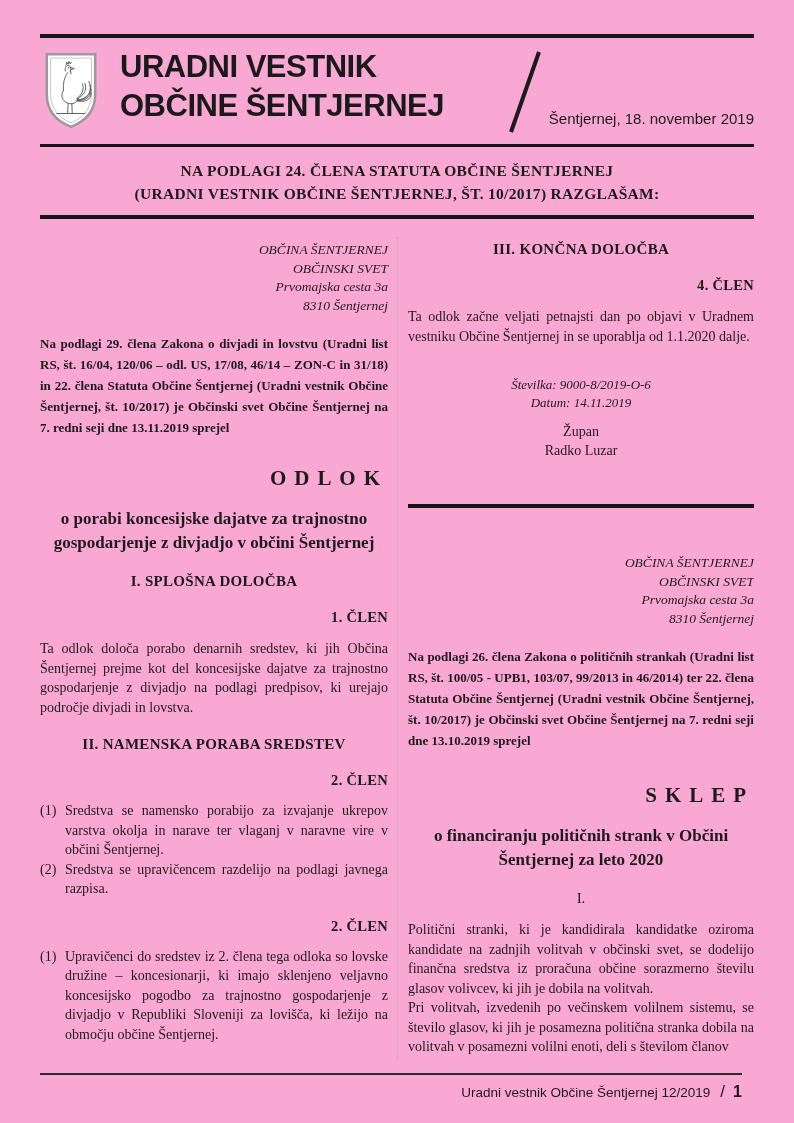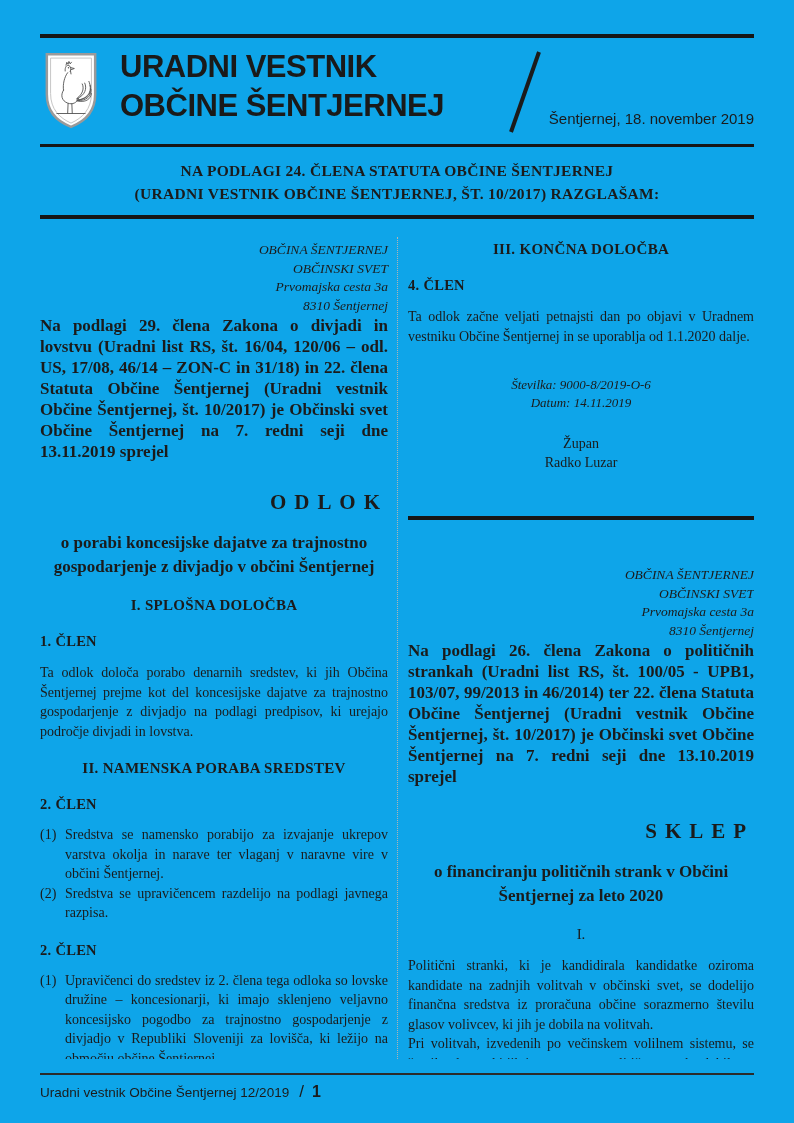--- a/index.html
+++ b/index.html
@@ -1,19 +1,19 @@
 <!DOCTYPE html>
 <html lang="sl"><head>
 <meta charset="utf-8">
 <style>
   * { margin:0; padding:0; box-sizing:border-box; }
   html,body { background:#ffffff; }
   .page {
     width:794px; height:1123px; position:relative;
-    background:#0ea5e9; color:#1b1b1b; margin:0 auto;
+    background:#f9a8d4; color:#1b1b1b; margin:0 auto;
     font-family:"Liberation Serif","DejaVu Serif",serif;
     overflow:hidden;
   }
   .inner { padding:0 40px; }
 
   
   .rule-a { margin-top:34px; height:4px; background:#161616; }
   .rule-b { height:3px; background:#161616; }
   .rule-c { height:4px; background:#161616; }
 
@@ -38,41 +38,41 @@
 
   
   .columns { position:relative; margin-top:18px; height:822px; overflow:hidden; }
   .columns::before { content:""; position:absolute; left:357px; top:0; bottom:0;
     border-left:1px dotted #b3b3b3; }
   .col-left  { position:absolute; left:0;   top:0; width:348px; }
   .col-right { position:absolute; left:368px; top:0; width:346px; }
 
   
   .sender { text-align:right; font-style:italic; font-size:13.5px; line-height:18.5px; margin-top:4px; }
-  .preamble { font-weight:bold; font-size:17px; line-height:21px;
+  .preamble { margin-top:18px; font-weight:bold; font-size:13px; line-height:21px;
     text-align:justify; }
   .doc-type { margin-top:28px; text-align:right; font-weight:bold; font-size:21px;
     letter-spacing:0.38em; text-indent:0.38em; }
   .doc-title { margin-top:16px; text-align:center; font-weight:bold; font-size:17px; line-height:23.5px; }
   .chapter { margin-top:19px; text-align:center; font-weight:bold; font-size:15px; letter-spacing:0.3px; }
-  .article { margin-top:19px; text-align:left; font-weight:bold; font-size:14.5px; letter-spacing:0.3px; }
+  .article { margin-top:19px; text-align:right; font-weight:bold; font-size:14.5px; letter-spacing:0.3px; }
   .para { margin-top:13px; font-size:14px; line-height:19.5px; text-align:justify; }
   .para + .para { margin-top:0; }
   .list { margin-top:12px; }
   .item { position:relative; padding-left:25px; font-size:14px; line-height:19.5px; text-align:justify; }
   .item .marker { position:absolute; left:0; top:0; }
   .refblock { margin-top:30px; text-align:center; font-style:italic; font-size:13px; line-height:18px; }
-  .signature { margin-top:22px; text-align:center; font-size:14px; line-height:19px; }
+  .signature { margin-top:10px; text-align:center; font-size:14px; line-height:19px; }
   .doc-sep { margin-top:44px; height:4px; background:#161616; }
   .sender-2 { margin-top:46px; }
   .roman { margin-top:19px; text-align:center; font-size:15px; }
 
   
-  .footer { position:absolute; left:40px; right:40px; top:1073px;
-    border-top:2px solid #2b2b2b; padding-top:7px; text-align:left;
+  .footer { position:absolute; left:40px; right:52px; top:1073px;
+    border-top:2px solid #2b2b2b; padding-top:7px; text-align:right;
     font-family:"Liberation Sans","DejaVu Sans",sans-serif; font-size:13.5px; color:#1b1b1b; }
   .footer .fslash { font-size:17px; margin:0 8px 0 10px; }
   .footer .pagenum { font-weight:bold; font-size:16px; }
 </style>
 </head>
 <body>
 
 <div class="page">
   <div class="inner">
 

